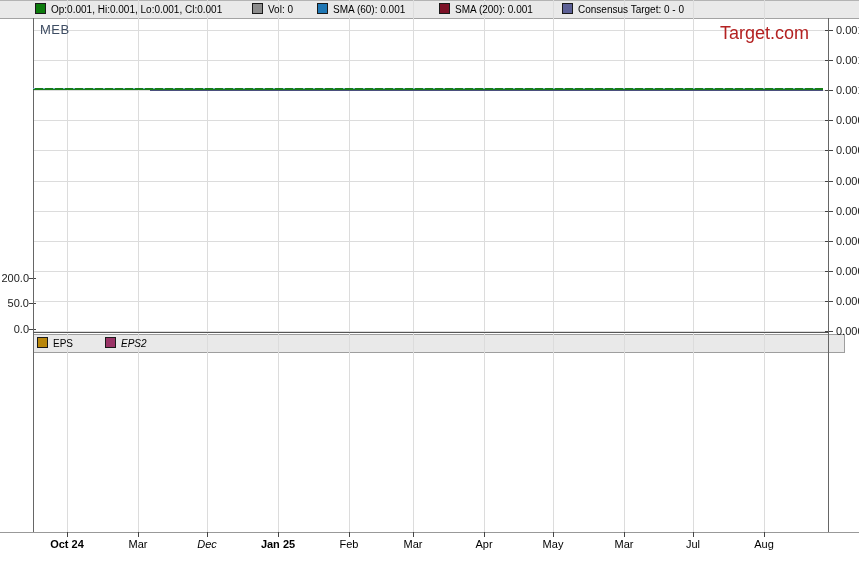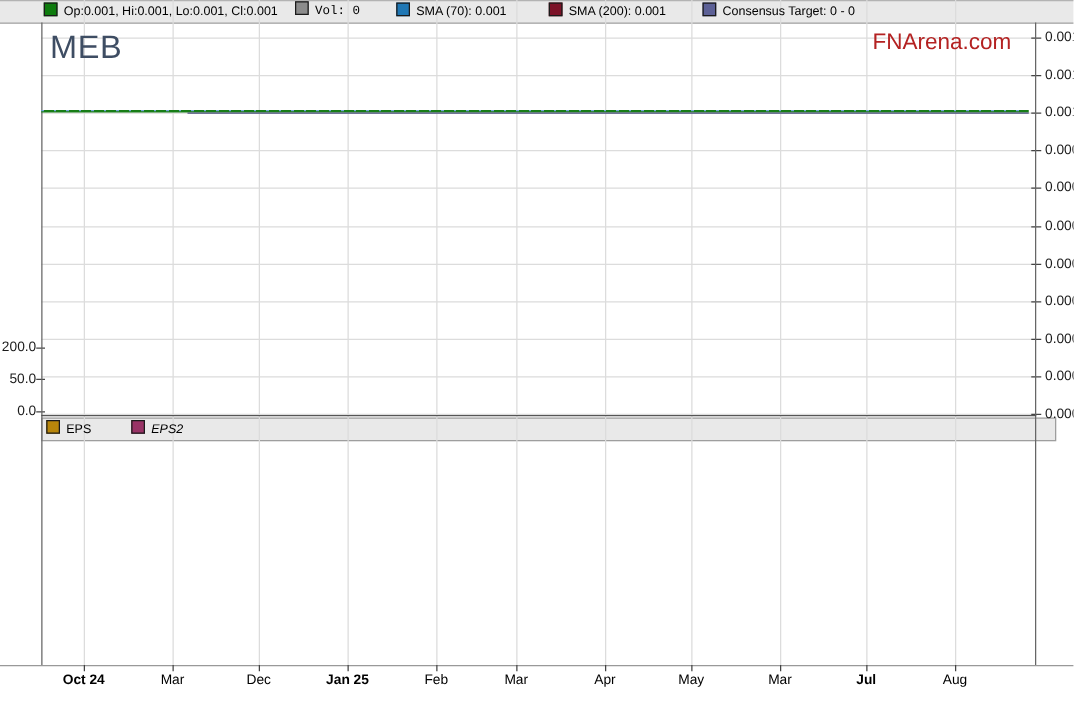--- a/index.html
+++ b/index.html
@@ -24,35 +24,35 @@
     display:inline-block;width:9px;height:9px;border:1px solid #1a1a1a;
     margin-right:5px;vertical-align:-1px;
   }
   .axisline{position:absolute;background:#666;z-index:3;}
   .tickdash{position:absolute;background:#444;z-index:3;}
   .yl{position:absolute;font-size:11px;color:#1a1a1a;z-index:5;white-space:nowrap;}
   .yl-right{left:836px;width:40px;text-align:left;}
   .yl-left{left:0;width:29px;text-align:right;}
   .xl{position:absolute;top:538px;width:70px;text-align:center;font-size:11px;color:#000;z-index:5;}
   .xl.bold{font-weight:bold;}
-  #ticker{left:40px;top:22px;font-size:26px;color:#3e4d63;z-index:5;letter-spacing:.5px;}
+  #ticker{left:40px;top:22px;font-size:13px;color:#3e4d63;z-index:5;letter-spacing:.5px;}
   #brand{right:50px;top:23px;font-size:18px;color:#b42222;z-index:5;}
   .lineseg{position:absolute;z-index:4;}
 </style>
 </head>
 <body>
 
 <div id="stage">
 
   <div id="top-bar" class="bar"></div>
 
   <div id="eps-bar" class="bar"></div>
 
   <div id="ticker" class="abs">MEB</div>
-  <div id="brand" class="abs">FNArena.com</div>
+  <div id="brand" class="abs">Target.com</div>
 
   <div class="lineseg" style="left:33px;top:88px;width:790px;height:2px;background:#177d17;"></div>
   <div class="lineseg" style="left:150px;top:90px;width:673px;height:1px;background:#4b4f7d;"></div>
   <div class="lineseg" style="left:33px;top:88px;width:790px;height:1px;
               background:repeating-linear-gradient(90deg,#76a3dc 0 2px,transparent 2px 10px);"></div>
 <div class="vgrid" style="left: 67px;"></div>
     <div class="vgrid" style="left: 138px;"></div>
     <div class="vgrid" style="left: 207px;"></div>
     <div class="vgrid" style="left: 278px;"></div>
     <div class="vgrid" style="left: 349px;"></div>
@@ -103,37 +103,37 @@
     <div class="yl yl-left" style="top: 323px;">0.0</div>
     <div class="axisline" style="left: 33px; top: 18px; width: 1px; height: 514px;"></div>
     <div class="axisline" style="left: 828px; top: 18px; width: 1px; height: 514px;"></div>
     <div class="axisline" style="left: 33px; top: 332px; width: 796px; height: 1px; background: rgb(85, 85, 85);"></div>
     <div class="axisline" style="left: 0px; top: 532px; width: 859px; height: 1px; background: rgb(153, 153, 153);"></div>
     <div class="tickdash" style="left: 67px; top: 532px; width: 1px; height: 5px;"></div>
     <div class="xl bold" style="left: 32px;">Oct 24</div>
     <div class="tickdash" style="left: 138px; top: 532px; width: 1px; height: 5px;"></div>
     <div class="xl" style="left: 103px;">Mar</div>
     <div class="tickdash" style="left: 207px; top: 532px; width: 1px; height: 5px;"></div>
-    <div class="xl" style="left: 172px;">Dec</div>
+    <div class="xl" style="left: 172px; font-style: italic;">Dec</div>
     <div class="tickdash" style="left: 278px; top: 532px; width: 1px; height: 5px;"></div>
     <div class="xl bold" style="left: 243px;">Jan 25</div>
     <div class="tickdash" style="left: 349px; top: 532px; width: 1px; height: 5px;"></div>
     <div class="xl" style="left: 314px;">Feb</div>
     <div class="tickdash" style="left: 413px; top: 532px; width: 1px; height: 5px;"></div>
     <div class="xl" style="left: 378px;">Mar</div>
     <div class="tickdash" style="left: 484px; top: 532px; width: 1px; height: 5px;"></div>
     <div class="xl" style="left: 449px; text-align: center;">Apr</div>
     <div class="tickdash" style="left: 553px; top: 532px; width: 1px; height: 5px;"></div>
     <div class="xl" style="left: 518px;">May</div>
     <div class="tickdash" style="left: 624px; top: 532px; width: 1px; height: 5px;"></div>
     <div class="xl" style="left: 589px;">Mar</div>
     <div class="tickdash" style="left: 693px; top: 532px; width: 1px; height: 5px;"></div>
-    <div class="xl" style="left: 658px; font-weight: bold;">Jul</div>
+    <div class="xl" style="left: 658px;">Jul</div>
     <div class="tickdash" style="left: 764px; top: 532px; width: 1px; height: 5px;"></div>
     <div class="xl" style="left: 729px;">Aug</div>
     <div class="legend-item" style="left: 35px; top: 1px;"><span class="swatch" style="background: rgb(13, 124, 13);"></span><span>Op:0.001, Hi:0.001, Lo:0.001, Cl:0.001</span></div>
-    <div class="legend-item" style="left: 236px; top: 1px; font-family: Liberation Mono, monospace;"><span class="swatch" style="background: rgb(140, 140, 140);"></span><span>Vol: 0</span></div>
-    <div class="legend-item" style="left: 317px; top: 1px;"><span class="swatch" style="background: rgb(31, 119, 180);"></span><span>SMA (70): 0.001</span></div>
+    <div class="legend-item" style="left: 252px; top: 1px;"><span class="swatch" style="background: rgb(140, 140, 140);"></span><span>Vol: 0</span></div>
+    <div class="legend-item" style="left: 317px; top: 1px;"><span class="swatch" style="background: rgb(31, 119, 180);"></span><span>SMA (60): 0.001</span></div>
     <div class="legend-item" style="left: 439px; top: 1px; text-align: center;"><span class="swatch" style="background: rgb(124, 17, 39);"></span><span>SMA (200): 0.001</span></div>
     <div class="legend-item" style="left: 562px; top: 1px;"><span class="swatch" style="background: rgb(92, 96, 150);"></span><span>Consensus Target: 0 - 0</span></div>
     <div class="legend-item" style="left: 37px; top: 335px;"><span class="swatch" style="background: rgb(184, 134, 11);"></span><span>EPS</span></div>
     <div class="legend-item" style="left: 105px; top: 335px; font-style: italic;"><span class="swatch" style="background: rgb(153, 51, 102);"></span><span>EPS2</span></div>
   </div>
 
 </body></html>

